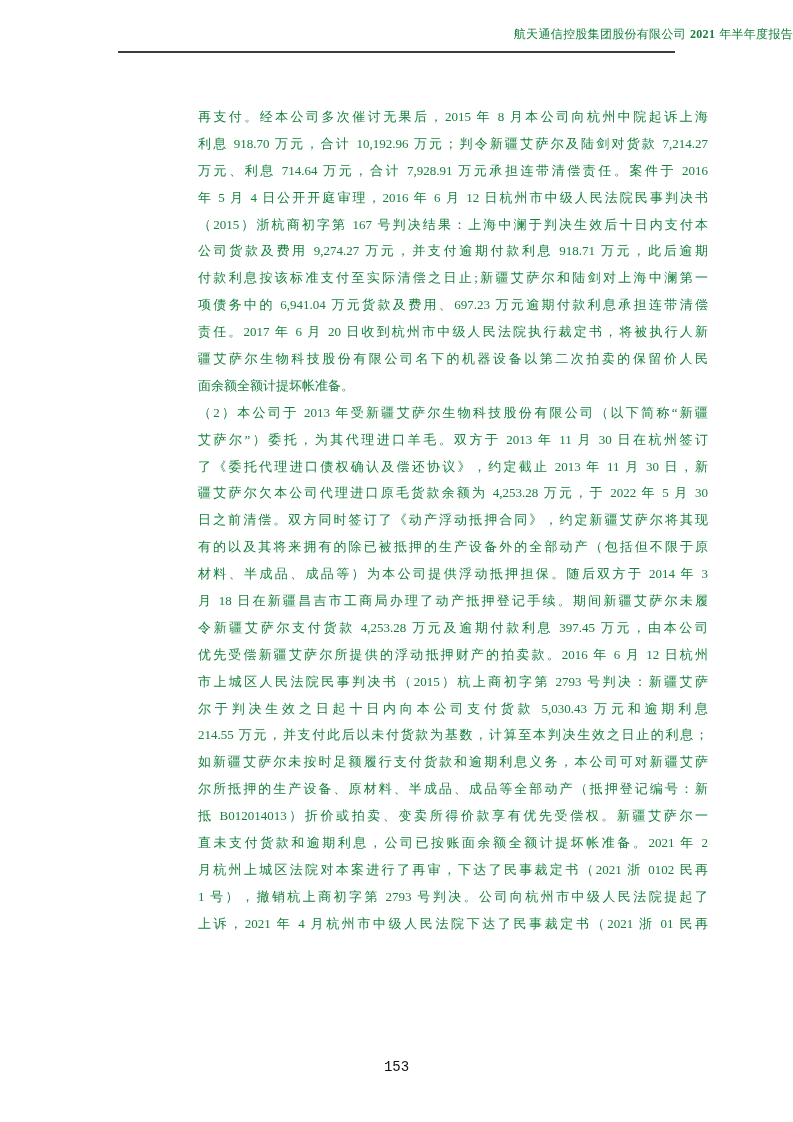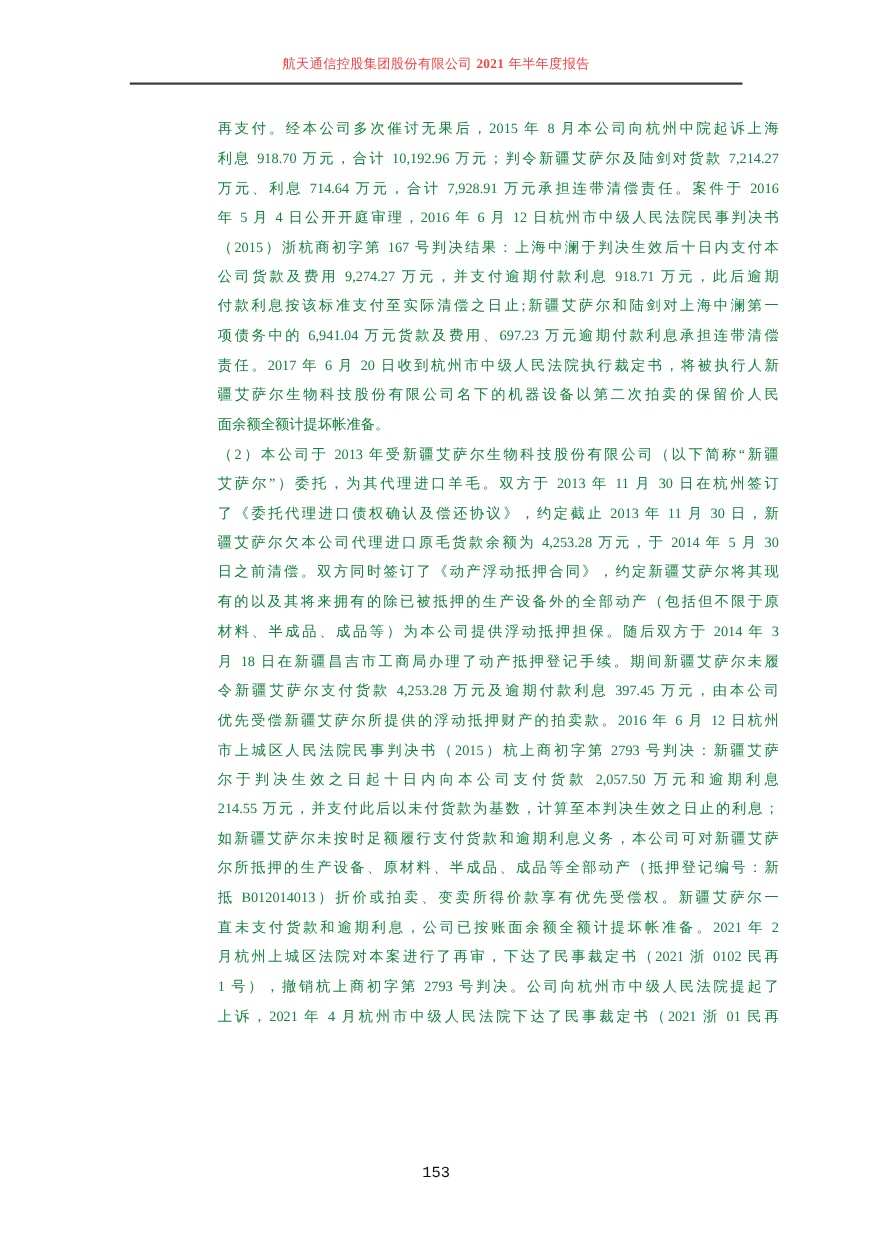--- a/index.html
+++ b/index.html
@@ -8,25 +8,25 @@
     width: 793px;
     height: 1122px;
     background: #ffffff;
     color: #000000;
     font-family: "Liberation Serif", "DejaVu Serif", serif;
     overflow: hidden;
   }
   .header { position: absolute; top: 0; left: 0; width: 793px; }
   .header-text {
     display: block;
-    padding-top: 50px;
-    text-align: center;
+    padding-top: 26px;
+    text-align: right;
     font-size: 12px;
     line-height: 17px;
-    color: #ef4444;
+    color: #15803d;
     letter-spacing: 0.3px;
   }
   .header-year { font-weight: bold; margin: 0 4px; }
   .header-rule {
     height: 2px;
     width: 557px;
     margin: 8px 0 0 118px;
     background: #3b3b3b;
   }
   .doc-body {
@@ -81,29 +81,29 @@
         <div class="line">付款利息按该标准支付至实际清偿之日止;新疆艾萨尔和陆剑对上海中澜第一</div>
         <div class="line">项债务中的 6,941.04 万元货款及费用、697.23 万元逾期付款利息承担连带清偿</div>
         <div class="line">责任。2017 年 6 月 20 日收到杭州市中级人民法院执行裁定书，将被执行人新</div>
         <div class="line">疆艾萨尔生物科技股份有限公司名下的机器设备以第二次拍卖的保留价人民</div>
         <div class="line last">面余额全额计提坏帐准备。</div>
       </div>
       <div class="para">
         <div class="line">（2）本公司于 2013 年受新疆艾萨尔生物科技股份有限公司（以下简称“新疆</div>
         <div class="line">艾萨尔”）委托，为其代理进口羊毛。双方于 2013 年 11 月 30 日在杭州签订</div>
         <div class="line">了《委托代理进口债权确认及偿还协议》，约定截止 2013 年 11 月 30 日，新</div>
-        <div class="line">疆艾萨尔欠本公司代理进口原毛货款余额为 4,253.28 万元，于 2014 年 5 月 30</div>
+        <div class="line">疆艾萨尔欠本公司代理进口原毛货款余额为 4,253.28 万元，于 2022 年 5 月 30</div>
         <div class="line">日之前清偿。双方同时签订了《动产浮动抵押合同》，约定新疆艾萨尔将其现</div>
         <div class="line">有的以及其将来拥有的除已被抵押的生产设备外的全部动产（包括但不限于原</div>
         <div class="line">材料、半成品、成品等）为本公司提供浮动抵押担保。随后双方于 2014 年 3</div>
         <div class="line">月 18 日在新疆昌吉市工商局办理了动产抵押登记手续。期间新疆艾萨尔未履</div>
         <div class="line">令新疆艾萨尔支付货款 4,253.28 万元及逾期付款利息 397.45 万元，由本公司</div>
         <div class="line">优先受偿新疆艾萨尔所提供的浮动抵押财产的拍卖款。2016 年 6 月 12 日杭州</div>
         <div class="line">市上城区人民法院民事判决书（2015）杭上商初字第 2793 号判决：新疆艾萨</div>
-        <div class="line">尔于判决生效之日起十日内向本公司支付货款 2,057.50 万元和逾期利息</div>
+        <div class="line">尔于判决生效之日起十日内向本公司支付货款 5,030.43 万元和逾期利息</div>
         <div class="line">214.55 万元，并支付此后以未付货款为基数，计算至本判决生效之日止的利息；</div>
         <div class="line">如新疆艾萨尔未按时足额履行支付货款和逾期利息义务，本公司可对新疆艾萨</div>
         <div class="line">尔所抵押的生产设备、原材料、半成品、成品等全部动产（抵押登记编号：新</div>
         <div class="line">抵 B012014013）折价或拍卖、变卖所得价款享有优先受偿权。新疆艾萨尔一</div>
         <div class="line">直未支付货款和逾期利息，公司已按账面余额全额计提坏帐准备。2021 年 2</div>
         <div class="line">月杭州上城区法院对本案进行了再审，下达了民事裁定书（2021 浙 0102 民再</div>
         <div class="line">1 号），撤销杭上商初字第 2793 号判决。公司向杭州市中级人民法院提起了</div>
         <div class="line">上诉，2021 年 4 月杭州市中级人民法院下达了民事裁定书（2021 浙 01 民再</div>
       </div>
     </div>

